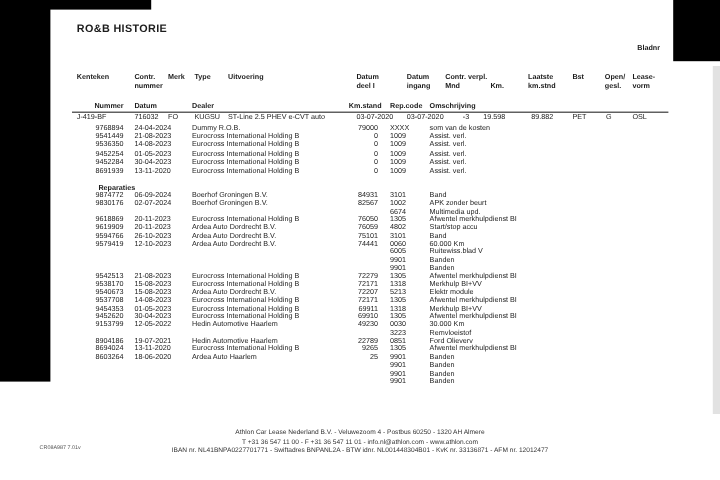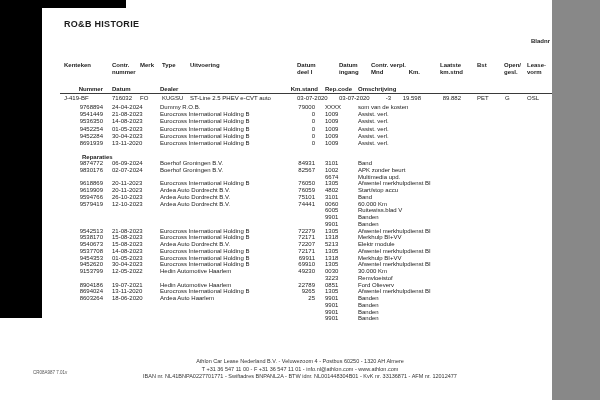--- a/index.html
+++ b/index.html
@@ -1,17 +1,17 @@
 <!DOCTYPE html>
 <html><head>
 <meta charset="utf-8">
 <style>
   html,body{margin:0;padding:0;background:#888;}
   #page{
-    position:relative;width:552px;height:400px;background:#ffffff;
+    position:relative;width:600px;height:400px;background:#ffffff;
     font-family:"Liberation Sans","DejaVu Sans",sans-serif;color:#1c1c1c;
     overflow:hidden;
   }
   .abs{position:absolute;white-space:nowrap;}
   .h2l{font-size:6px;line-height:6.5px;font-weight:bold;}
   #title{left:64px;top:19px;font-size:9px;font-weight:bold;letter-spacing:.3px;}
   #bladnr{left:531px;top:38px;font-size:6px;font-weight:bold;}
   .box{position:absolute;background:#000;}
   #box-left{left:0;top:0;width:42px;height:318px;}
   #box-topleft{left:0;top:0;width:126px;height:8px;}

